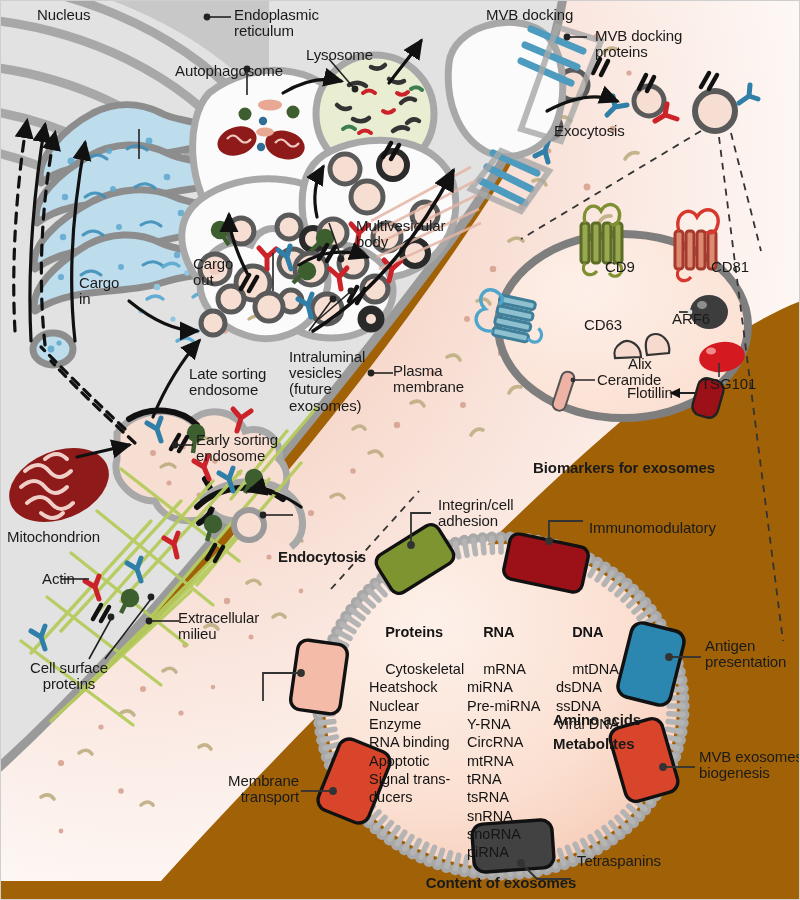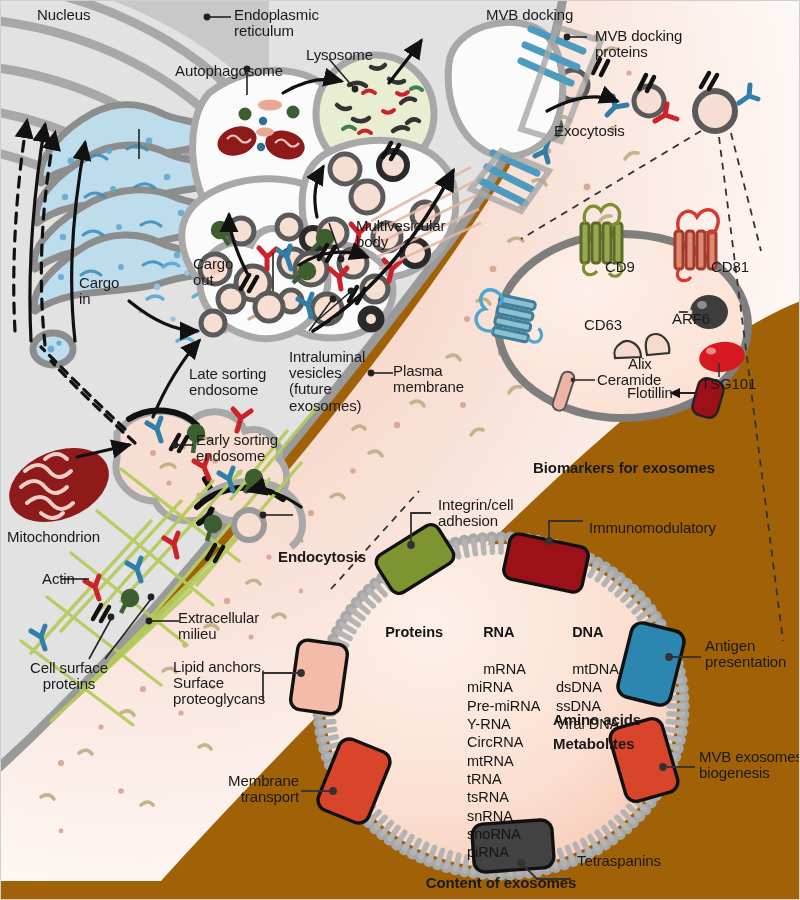--- a/index.html
+++ b/index.html
@@ -1024,26 +1024,31 @@
   <div class="lbl" style="left:437px; top:496px;">Integrin/cell
 adhesion</div>
   <div class="lbl" style="left:588px; top:519px;">Immunomodulatory</div>
   <div class="lbl" style="left:704px; top:637px;">Antigen
 presentation</div>
   <div class="lbl" style="left:698px; top:748px;">MVB exosomes
 biogenesis</div>
   <div class="lbl" style="left:576px; top:852px;">Tetraspanins</div>
   <div class="lbl rt" style="left:150px; top:772px; width:148px;">Membrane
 transport</div>
-  <div class="lbl" style="left:172px; top:658px;">Lipid anchors,
-Surface
-proteoglycans</div>
 
   <div class="listcol" style="left:368px; top:604px;">
     <span class="hd">Proteins</span><br>
+    <span>Cytoskeletal
+Heatshock
+Nuclear
+Enzyme
+RNA binding
+Apoptotic
+Signal trans-
+ducers</span>
   </div>
   <div class="listcol" style="left:555px; top:604px;">
     <span class="hd">DNA</span><br>
     <span>mtDNA
 dsDNA
 ssDNA
 Viral DNA</span>
   </div>
   <div class="listcol" style="left:466px; top:604px;">
     <span class="hd">RNA</span><br>

